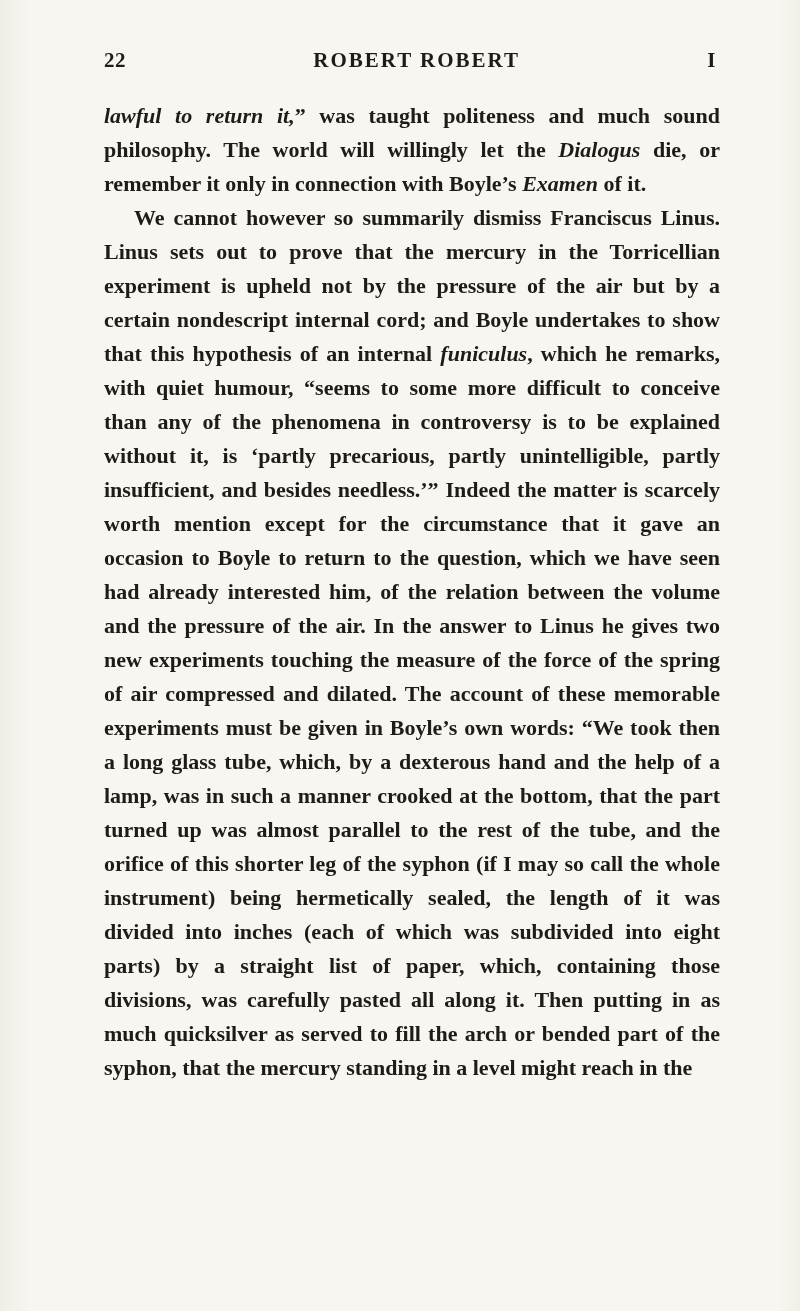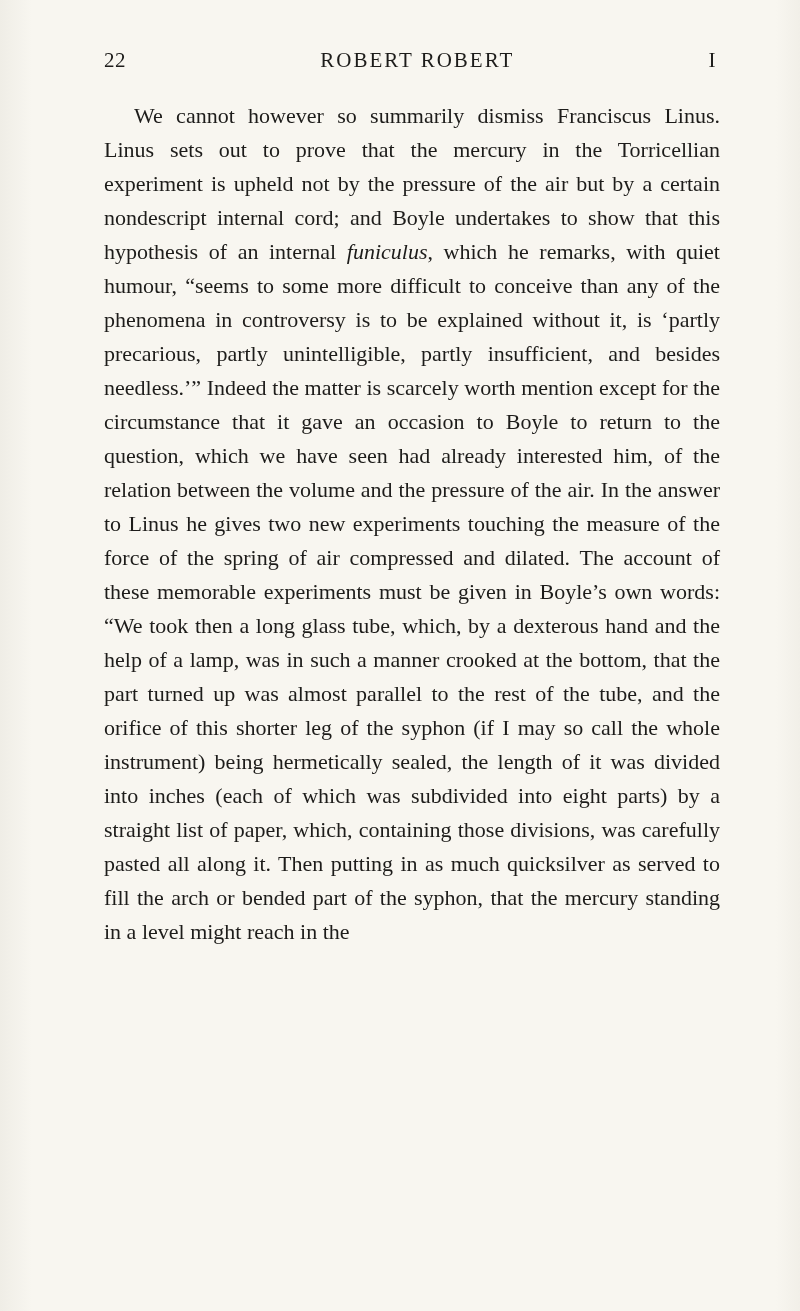--- a/index.html
+++ b/index.html
@@ -13,20 +13,21 @@
     font-family: "Liberation Serif", "DejaVu Serif", serif;
     color: #1d1c1a;
     overflow: hidden;
   }
   .page {
     box-sizing: border-box;
     width: 800px;
     height: 1311px;
     padding: 48px 82px 30px 104px;
     background: linear-gradient(90deg, #efede6 0%, #f8f6f0 4%, #f8f6f0 97%, #f1efe8 100%);
+    font-weight: bold;
   }
   .running-head {
     display: flex;
     justify-content: space-between;
     align-items: baseline;
     font-size: 21px;
     letter-spacing: 0.5px;
     margin-bottom: 26px;
     padding-right: 2px;
   }
@@ -52,15 +53,16 @@
 </head>
 <body>
 
 <div class="page">
   <header class="running-head">
     <span class="pagenum">22</span>
     <span class="title">ROBERT ROBERT</span>
     <span class="chapter">I</span>
   </header>
   <main class="text-block" id="text-block">
+      <p><em>lawful to return it,</em><span>” was taught politeness and much sound philosophy. The world will willingly let the </span><em>Dialogus</em><span> die, or remember it only in connection with Boyle’s </span><em>Examen</em><span> of it.</span></p>
       <p class="indent"><span>We cannot however so summarily dismiss Franciscus Linus. Linus sets out to prove that the mercury in the Torricellian experiment is upheld not by the pressure of the air but by a certain nondescript internal cord; and Boyle undertakes to show that this hypothesis of an internal </span><em>funiculus</em><span>, which he remarks, with quiet humour, “seems to some more difficult to conceive than any of the phenomena in controversy is to be explained without it, is ‘partly precarious, partly unintelligible, partly insufficient, and besides needless.’” Indeed the matter is scarcely worth mention except for the circumstance that it gave an occasion to Boyle to return to the question, which we have seen had already interested him, of the relation between the volume and the pressure of the air. In the answer to Linus he gives two new experiments touching the measure of the force of the spring of air compressed and dilated. The account of these memorable experiments must be given in Boyle’s own words: “We took then a long glass tube, which, by a dexterous hand and the help of a lamp, was in such a manner crooked at the bottom, that the part turned up was almost parallel to the rest of the tube, and the orifice of this shorter leg of the syphon (if I may so call the whole instrument) being hermetically sealed, the length of it was divided into inches (each of which was subdivided into eight parts) by a straight list of paper, which, containing those divisions, was carefully pasted all along it. Then putting in as much quicksilver as served to fill the arch or bended part of the syphon, that the mercury standing in a level might reach in the</span></p>
     </main>
 </div>
 
 </body></html>

